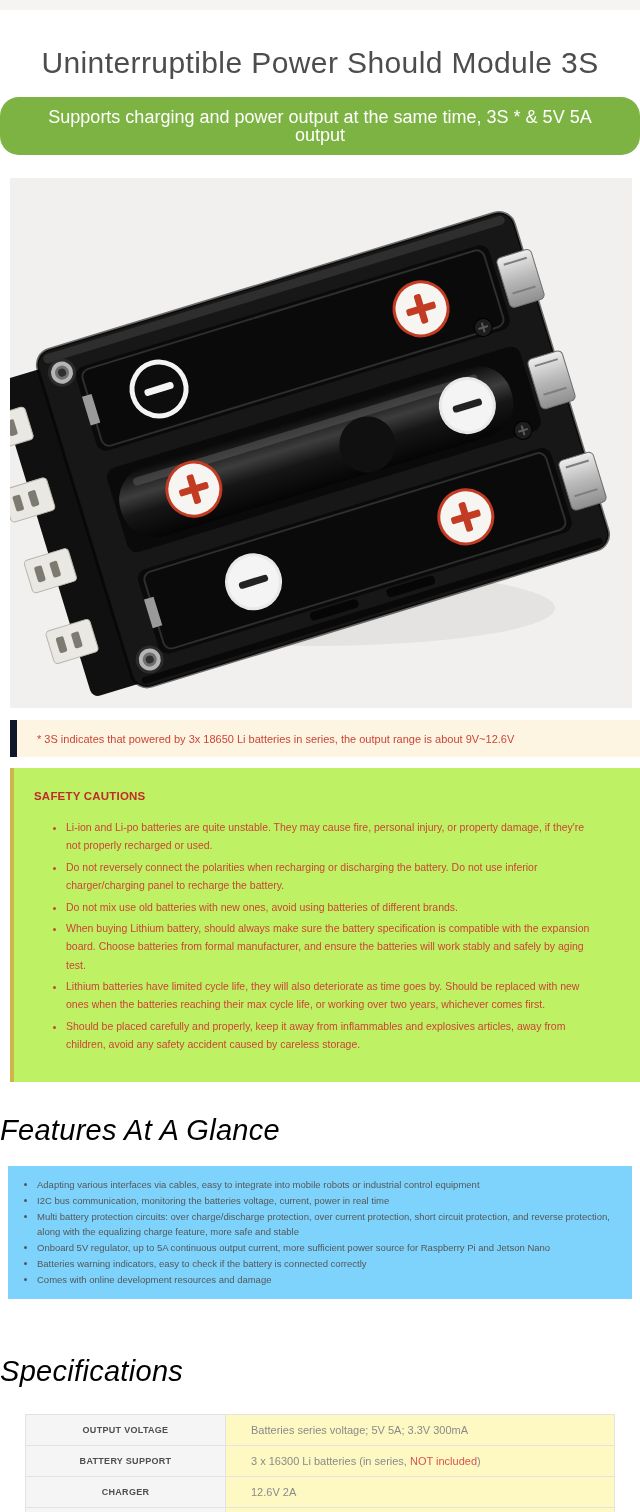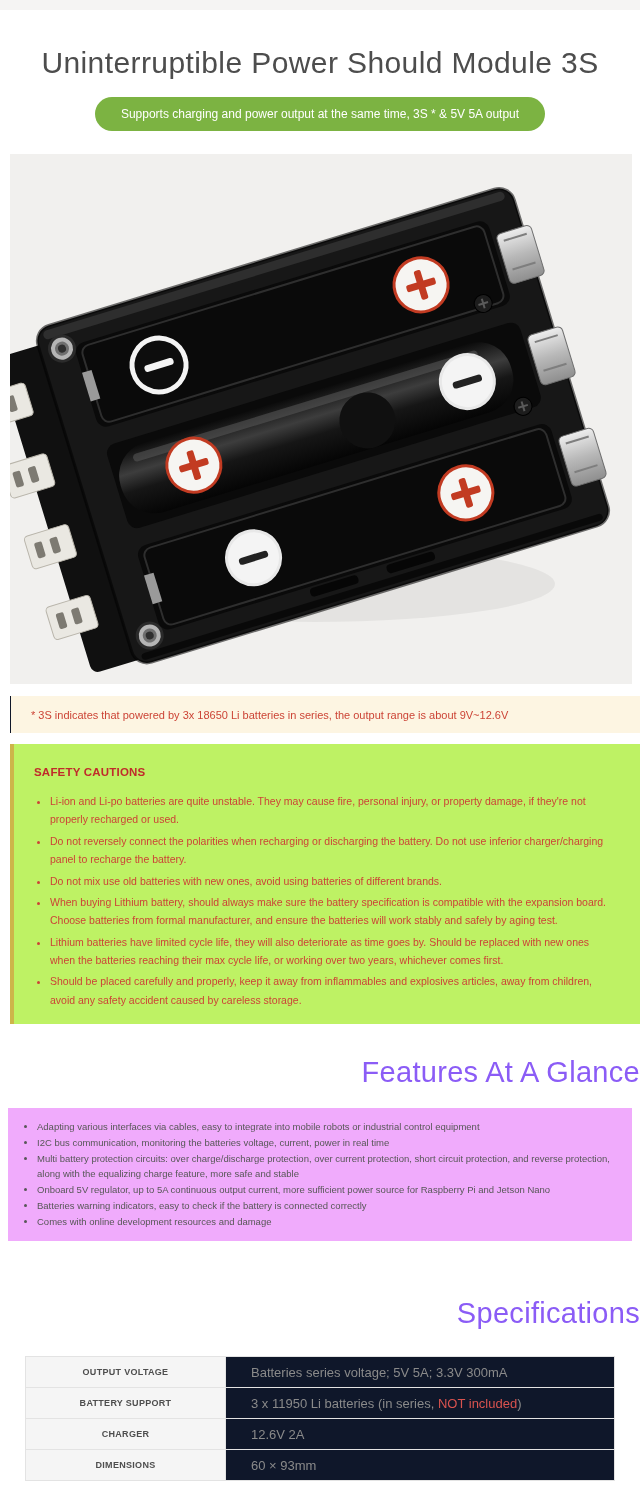--- a/index.html
+++ b/index.html
@@ -12,72 +12,72 @@
   }
   .top-strip { height: 10px; background: #f5f4f3; }
   .page-title {
     text-align: center; margin: 36px 20px 0;
     font-size: 30px; font-weight: 400; color: #4d4d4d;
     letter-spacing: 0.4px;
   }
   .banner-wrap { text-align: center; margin-top: 17px; }
   .banner {
     display: inline-block; background: #7cb342; color: #ffffff;
-    font-size: 12px; line-height: 1; padding: 11px 26px;
+    font-size: 18px; line-height: 1; padding: 11px 26px;
     border-radius: 19px;
   }
   .photo-box {
     margin: 23px 8px 0 10px; height: 530px;
     background: #f1f0ee; position: relative; overflow: hidden;
   }
   .note-box {
     margin: 12px 0 0 10px; background: #fdf5e2;
-    border-left: 1px solid #0f172a;
+    border-left: 7px solid #0f172a;
     padding: 13px 20px 12px; color: #cc4436; font-size: 11px;
   }
   .safety-box {
     margin: 11px 0 0 10px; background: #bef264;
     border-left: 4px solid #cdb54a;
     padding: 14px 20px 12px;
   }
   .safety-title {
     color: #c02b2b; font-weight: bold; font-size: 11.5px;
     margin: 8px 0 14px; letter-spacing: 0.2px;
   }
   .safety-list {
-    margin: 0; padding: 0 6px 0 16px; color: #cc4436;
+    margin: 16px; padding: 0 6px 0 16px; color: #cc4436;
     font-size: 10.5px; line-height: 1.75;
   }
   .safety-list li { margin-bottom: 3px; }
   .section-heading {
-    text-align: right; font-size: 29px; font-weight: 400;
-    color: #8b5cf6; letter-spacing: 0.3px;
+    text-align: left; font-size: 29px; font-weight: 400;
+    color: #000000; letter-spacing: 0.3px; font-style: italic;
   }
   .features-heading { margin: 32px 0 0; }
   .features-box {
-    margin: 19px 8px 0; background: #f0abfc;
+    margin: 19px 8px 0; background: #7dd3fc;
     padding: 11px 16px 11px 14px;
   }
   .features-list {
     margin: 0; padding-left: 15px; color: #575757;
     font-size: 9.5px; line-height: 1.58;
   }
   .features-list li { margin-bottom: 1px; }
   .spec-heading { margin: 56px 0 0; }
   .spec-table {
     margin: 26px auto 0; width: 590px;
     border-collapse: collapse;
   }
   .spec-table td { border: 1px solid #e3e3e3; height: 31px; }
   .spec-label {
     width: 200px; background: #f5f5f5; text-align: center;
     font-weight: bold; font-size: 9px; color: #4e4e4e;
     letter-spacing: 0.3px;
   }
-  .spec-value { padding-left: 25px; font-size: 13px; color: #8a8a8a; background: #0f172a; margin-top: 36px; }
+  .spec-value { padding-left: 25px; font-size: 11px; color: #8a8a8a; background: #fef9c3; margin-top: 36px; }
   .spec-red { color: #d9534f; }
 </style>
 </head>
 <body>
 
 <div class="top-strip"></div>
 
 <h1 class="page-title">Uninterruptible Power Should Module 3S</h1>
 
 <div class="banner-wrap">
@@ -249,21 +249,21 @@
 <h2 class="section-heading spec-heading">Specifications</h2>
 
 <table class="spec-table">
   <tbody>
     <tr>
       <td class="spec-label">OUTPUT VOLTAGE</td>
       <td class="spec-value">Batteries series voltage; 5V 5A; 3.3V 300mA</td>
     </tr>
     <tr>
       <td class="spec-label">BATTERY SUPPORT</td>
-      <td class="spec-value"><span>3 x 11950 Li batteries (in series, </span><span class="spec-red">NOT included</span><span>)</span></td>
+      <td class="spec-value"><span>3 x 16300 Li batteries (in series, </span><span class="spec-red">NOT included</span><span>)</span></td>
     </tr>
     <tr>
       <td class="spec-label">CHARGER</td>
       <td class="spec-value">12.6V 2A</td>
     </tr>
     <tr>
       <td class="spec-label">DIMENSIONS</td>
       <td class="spec-value">60 × 93mm</td>
     </tr>
 

